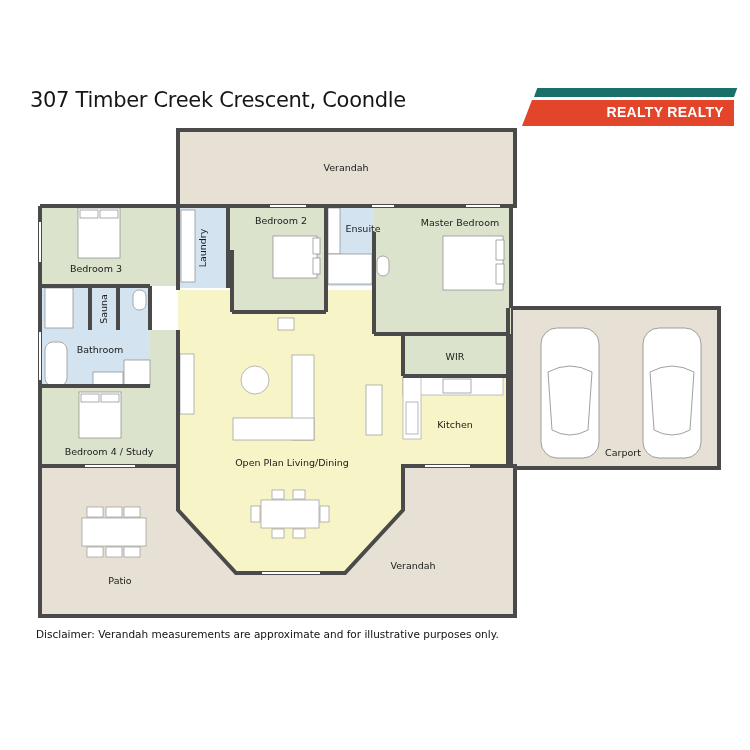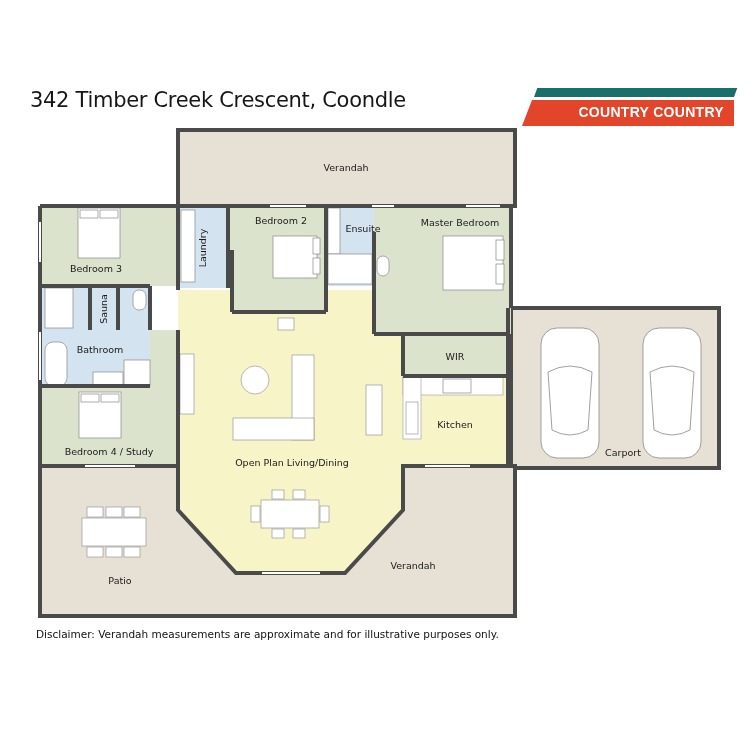--- a/index.html
+++ b/index.html
@@ -9,26 +9,26 @@
   .logo-teal { position:absolute; left:12px; top:0; width:200px; height:9px; background:#1b6f6a; transform:skewX(-20deg); transform-origin:left bottom; }
   .logo-red { position:absolute; left:0; top:12px; width:212px; height:26px; background:#e2452a; clip-path:polygon(10px 0, 100% 0, 100% 100%, 0 100%); }
   .logo-text { position:absolute; right:10px; top:16px; font-size:14px; color:#ffffff; font-family:"Liberation Sans", sans-serif; font-weight:bold; letter-spacing:0.3px; }
   svg { position:absolute; left:0; top:0; }
   .lbl { font-family:"DejaVu Sans", sans-serif; font-size:9.5px; fill:#1a1a1a; }
   .disclaimer { position:absolute; left:36px; top:628px; font-size:10.5px; color:#111; font-family:"DejaVu Sans", sans-serif; }
 </style>
 </head>
 <body>
 
-<div class="title">342 Timber Creek Crescent, Coondle</div>
+<div class="title">307 Timber Creek Crescent, Coondle</div>
 
 <div class="logo">
   <div class="logo-teal"></div>
   <div class="logo-red"></div>
-  <div class="logo-text">COUNTRY COUNTRY</div>
+  <div class="logo-text">REALTY REALTY</div>
 </div>
 
 <svg width="750" height="750" viewBox="0 0 750 750">
 
   <rect x="178" y="130" width="337" height="76" fill="#e6e1d4" stroke="#4a4a4a" stroke-width="4"></rect>
   <rect x="511" y="308" width="208" height="160" fill="#e6e1d4" stroke="#4a4a4a" stroke-width="4"></rect>
   <rect x="40" y="466" width="475" height="150" fill="#e6e1d4" stroke="#4a4a4a" stroke-width="4"></rect>
 
   <polygon points="178,290 403,290 403,466 403,510 345,573 236,573 178,510" fill="#f7f4c8"></polygon>
   <polygon points="400,375 508,375 508,466 400,466" fill="#f7f4c8"></polygon>

